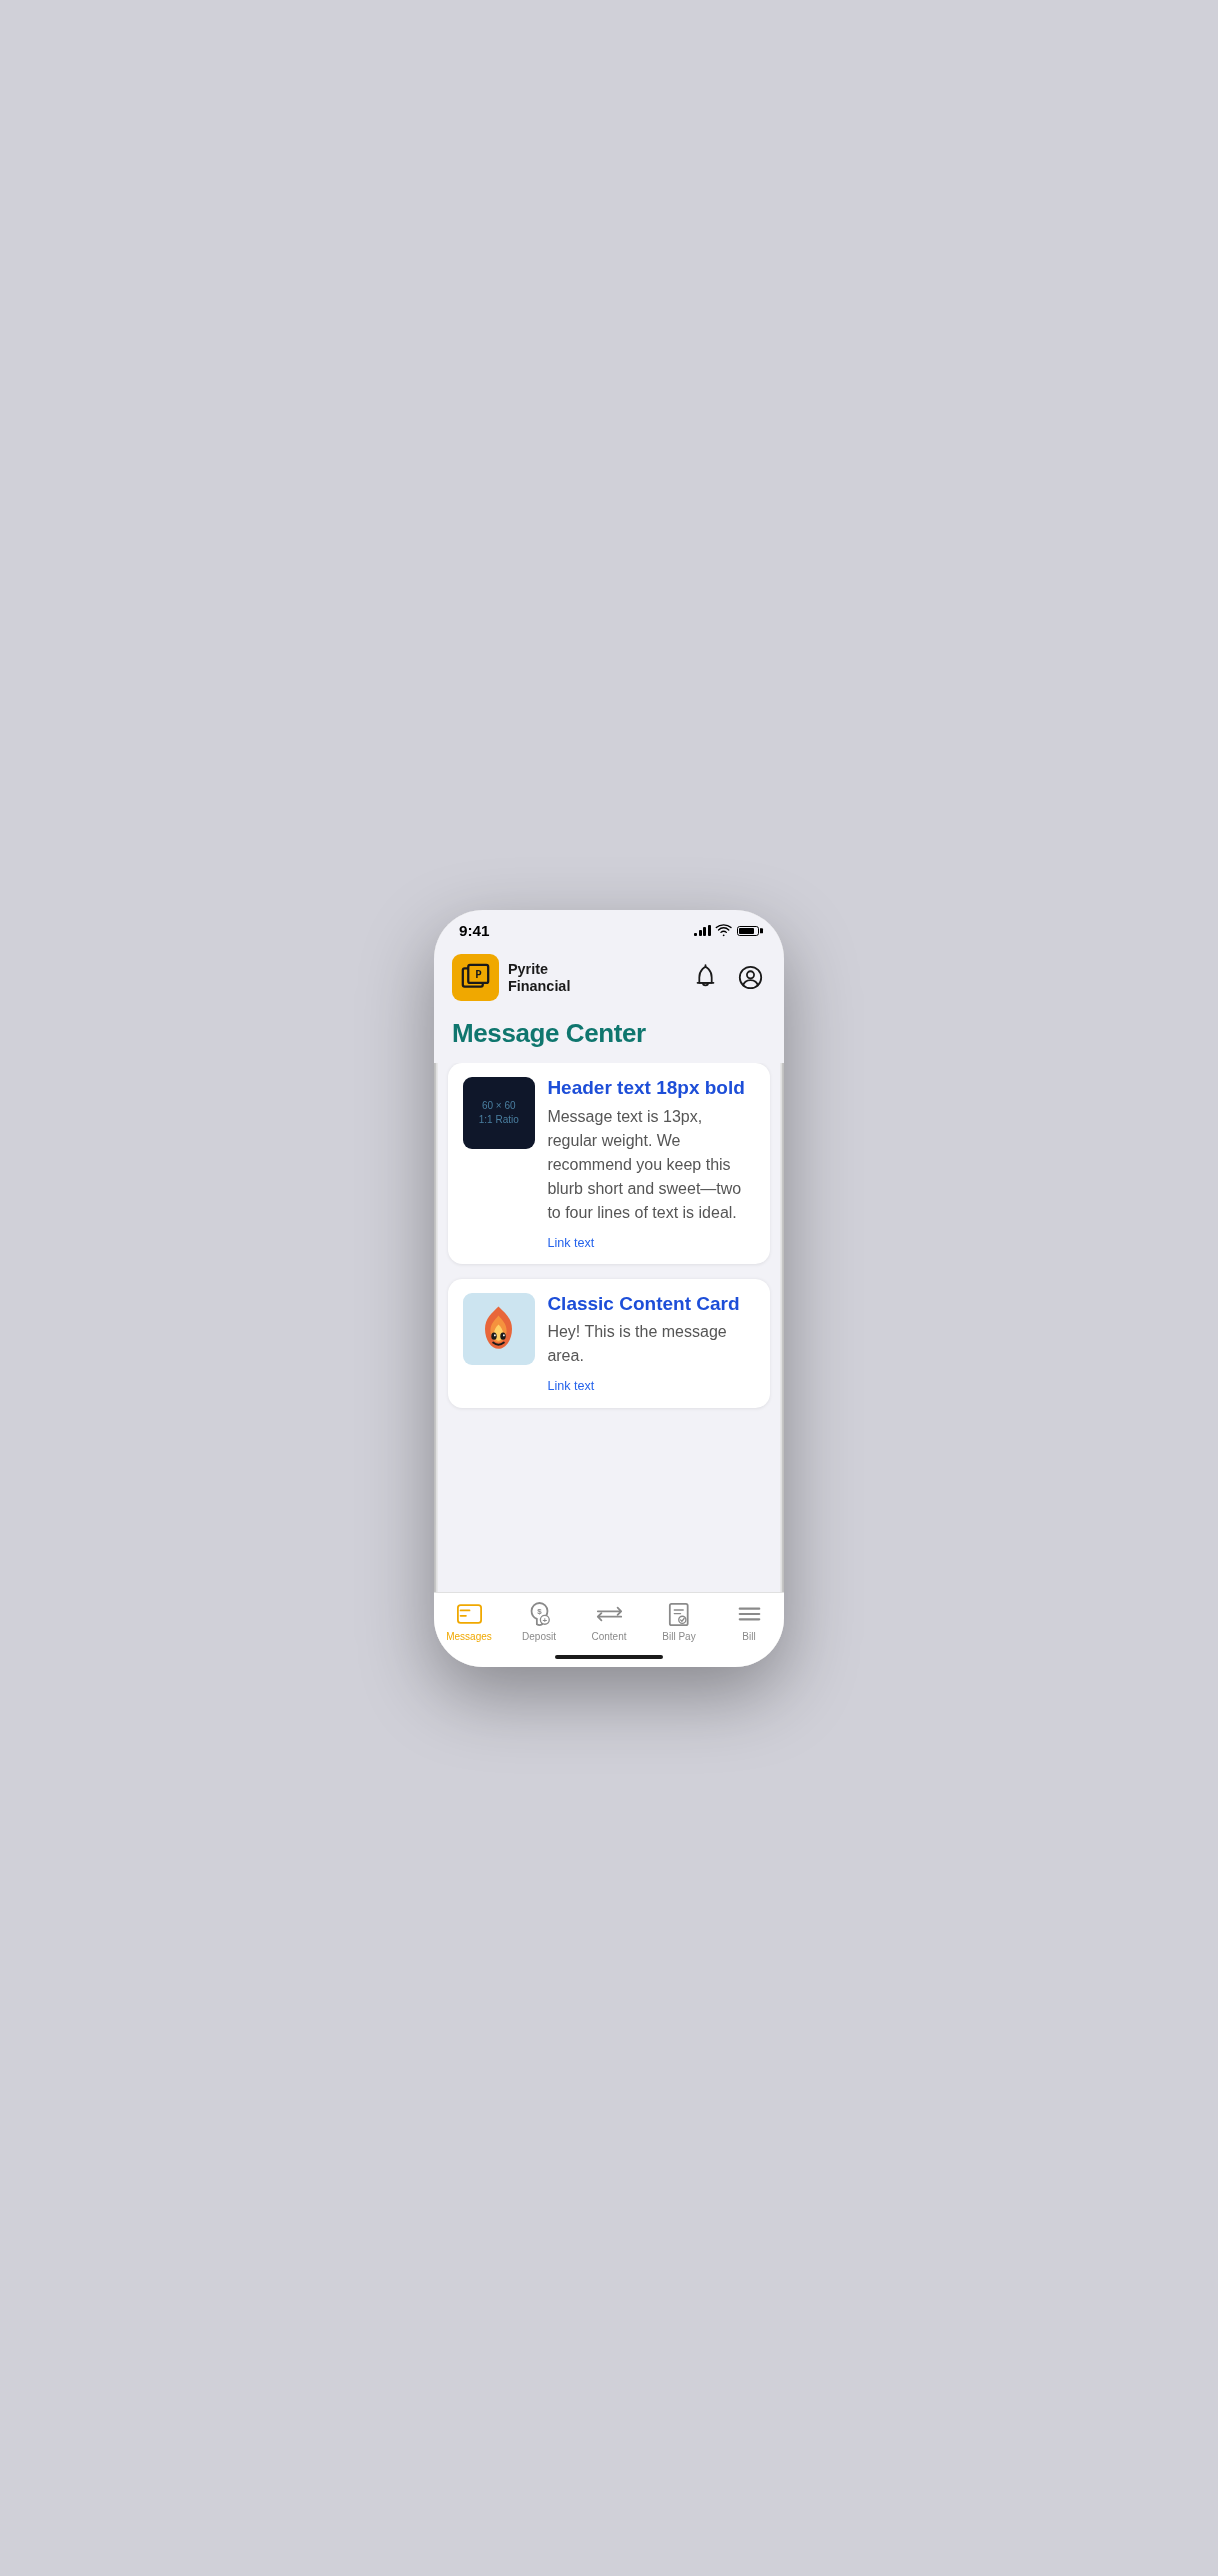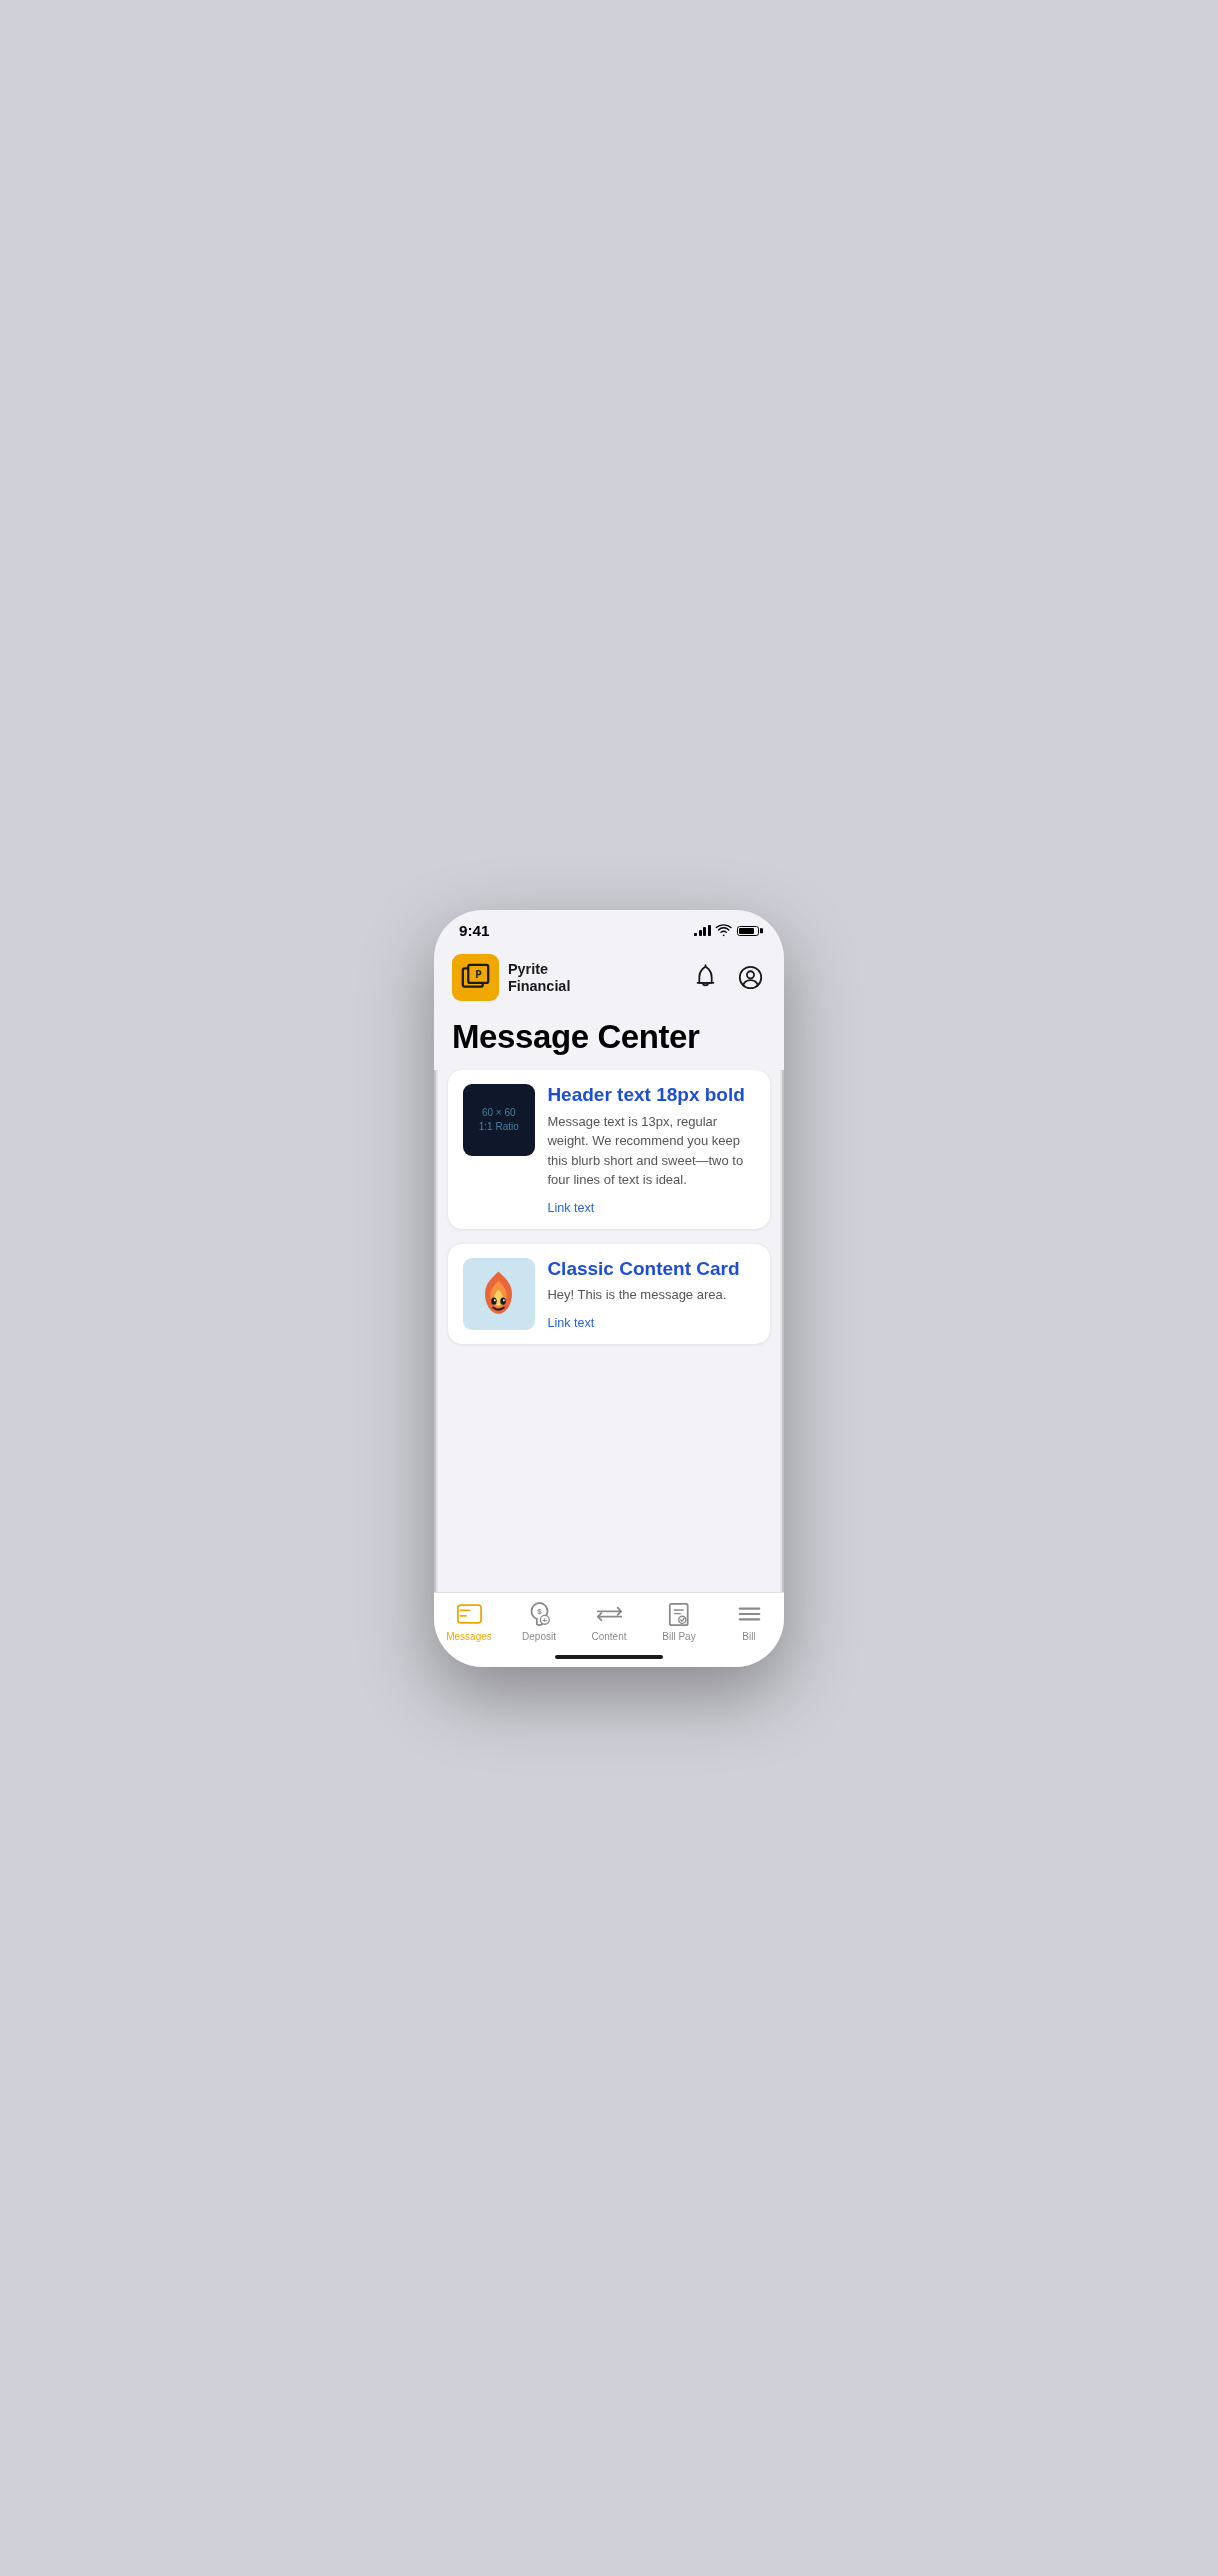--- a/index.html
+++ b/index.html
@@ -144,23 +144,23 @@
       cursor: pointer;
     }
 
     
     .page-title {
       padding: 7.2px 18px 14.4px 18px;
       background: #f2f2f7;
     }
 
     .page-title h1 {
-      font-size: 33px;
+      font-size: 26px;
       font-weight: 800;
-      color: #000000;
+      color: #0f766e;
       letter-spacing: -0.4px;
     }
 
     
     .content-area {
       padding: 0 14.4px;
       overflow-y: auto;
       height: calc(757px - 50px - 65px - 63px - 74px);
     }
 
@@ -216,21 +216,21 @@
     }
 
     .card-title {
       font-size: 19px;
       font-weight: 700;
       color: #1d4ed8;
       margin-bottom: 5.4px;
     }
 
     .card-message {
-      font-size: 13px;
+      font-size: 16px;
       color: #555;
       line-height: 1.5;
       margin-bottom: 9px;
     }
 
     .card-link {
       font-size: 12.6px;
       color: #2563eb;
       font-weight: 500;
       cursor: pointer;

